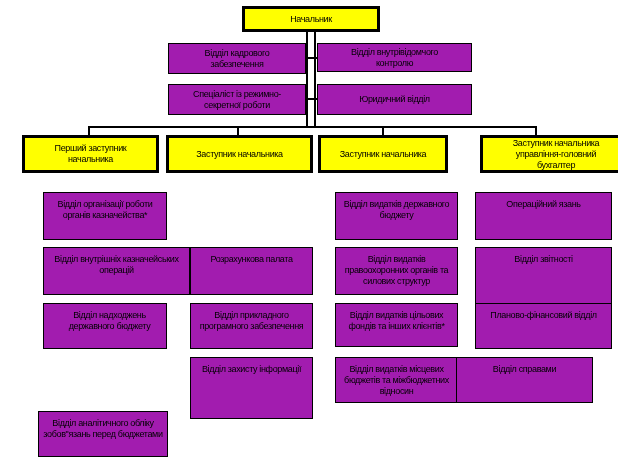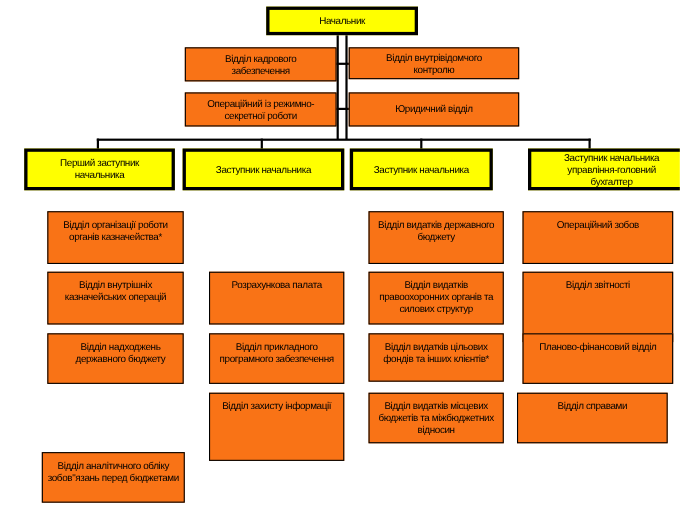--- a/index.html
+++ b/index.html
@@ -2,21 +2,21 @@
 <html style="--yellow: #ffff00; --line: #000000;"><head>
 <meta charset="utf-8">
 <style>
   :root { --yellow: #ffff00; --line: #000000; }
   html,body { margin:0; padding:0; background:#ffffff; }
   #canvas {
     position:relative; width:618px; height:472px; background:#ffffff;
     font-family:"Liberation Sans", sans-serif; color:#000;
   }
   .box {
-    position:absolute; box-sizing:border-box; background:#f97316;
+    position:absolute; box-sizing:border-box; background:#a21caf;
     border:1.5px solid var(--line);
     display:flex; align-items:flex-start; justify-content:center;
     text-align:center; font-size:9px; line-height:11px; letter-spacing:-0.35px;
     padding:6px 1px 2px 1px;
   }
   .box.center { align-items:center; padding:1px 16px; }
   .box.yellow { background:var(--yellow); border-width:3px; }
   .line { position:absolute; background:var(--line); }
   .trunk {
     position:absolute; box-sizing:border-box; background:transparent;
@@ -34,40 +34,40 @@
   <div class="line" style="left:88px; top:126px; width:449px; height:2px;"></div>
   <div class="line" style="left:88px; top:126px; width:2px; height:10px;"></div>
   <div class="line" style="left:237px; top:126px; width:2px; height:10px;"></div>
   <div class="line" style="left:382px; top:126px; width:2px; height:10px;"></div>
   <div class="line" style="left:535px; top:126px; width:2px; height:10px;"></div>
 
   <div class="box yellow center" style="left:242px; top:6px; width:138px; height:26px;">Начальник</div>
 
   <div class="box center" style="left:168px; top:43px; width:138px; height:31px;">Відділ кадрового забезпечення</div>
   <div class="box center" style="left:317px; top:43px; width:155px; height:29px;">Відділ внутрівідомчого контролю</div>
-  <div class="box center" style="left:168px; top:84px; width:138px; height:31px;">Операційний із режимно-секретної роботи</div>
+  <div class="box center" style="left:168px; top:84px; width:138px; height:31px;">Спеціаліст із режимно-секретної роботи</div>
   <div class="box center" style="left:317px; top:84px; width:155px; height:31px;">Юридичний відділ</div>
 
   <div class="box yellow center" style="left:22px; top:135px; width:137px; height:38px;">Перший заступник начальника</div>
   <div class="box yellow center" style="left:166px; top:135px; width:147px; height:38px;">Заступник начальника</div>
   <div class="box yellow center" style="left:318px; top:135px; width:130px; height:38px;">Заступник начальника</div>
   <div class="box yellow center" style="left:460px; top:135px; width:152px; height:38px;margin-left:20px;">Заступник начальника управління-головний бухгалтер</div>
 
   <div class="box" style="left:43px; top:192px; width:124px; height:48px;">Відділ організації роботи органів казначейства*</div>
-  <div class="box" style="left:43px; top:247px; width:124px; height:48px;">Відділ внутрішніх казначейських операцій</div>
+  <div class="box" style="left:43px; top:247px; width:147px; height:48px;">Відділ внутрішніх казначейських операцій</div>
   <div class="box" style="left:43px; top:303px; width:124px; height:46px;padding-left:10px;">Відділ надходжень державного бюджету</div>
   <div class="box" style="left:38px; top:411px; width:130px; height:46px;">Відділ аналітичного обліку зобов"язань перед бюджетами</div>
 
   <div class="box" style="left:190px; top:247px; width:123px; height:48px;">Розрахункова палата</div>
   <div class="box" style="left:190px; top:303px; width:123px; height:46px;">Відділ прикладного програмного забезпечення</div>
   <div class="box" style="left:190px; top:357px; width:123px; height:62px;">Відділ захисту інформації</div>
 
   <div class="box" style="left:335px; top:192px; width:123px; height:48px;">Відділ видатків державного бюджету</div>
   <div class="box" style="left:335px; top:247px; width:123px; height:48px;">Відділ видатків правоохоронних органів та силових структур</div>
   <div class="box" style="left:335px; top:303px; width:123px; height:44px;">Відділ видатків цільових фондів та інших клієнтів*</div>
   <div class="box" style="left:335px; top:357px; width:123px; height:46px;">Відділ видатків місцевих бюджетів та міжбюджетних відносин</div>
 
-  <div class="box" style="left:475px; top:192px; width:137px; height:48px;">Операційний зобов</div>
+  <div class="box" style="left:475px; top:192px; width:137px; height:48px;">Операційний язань</div>
   <div class="box" style="left:475px; top:247px; width:137px; height:64px;">Відділ звітності</div>
   <div class="box" style="left:475px; top:303px; width:137px; height:46px;">Планово-фінансовий відділ</div>
-  <div class="box" style="left:470px; top:357px; width:137px; height:46px;">Відділ справами</div>
+  <div class="box" style="left:456px; top:357px; width:137px; height:46px;">Відділ справами</div>
 
 </div>
 
 </body></html>

